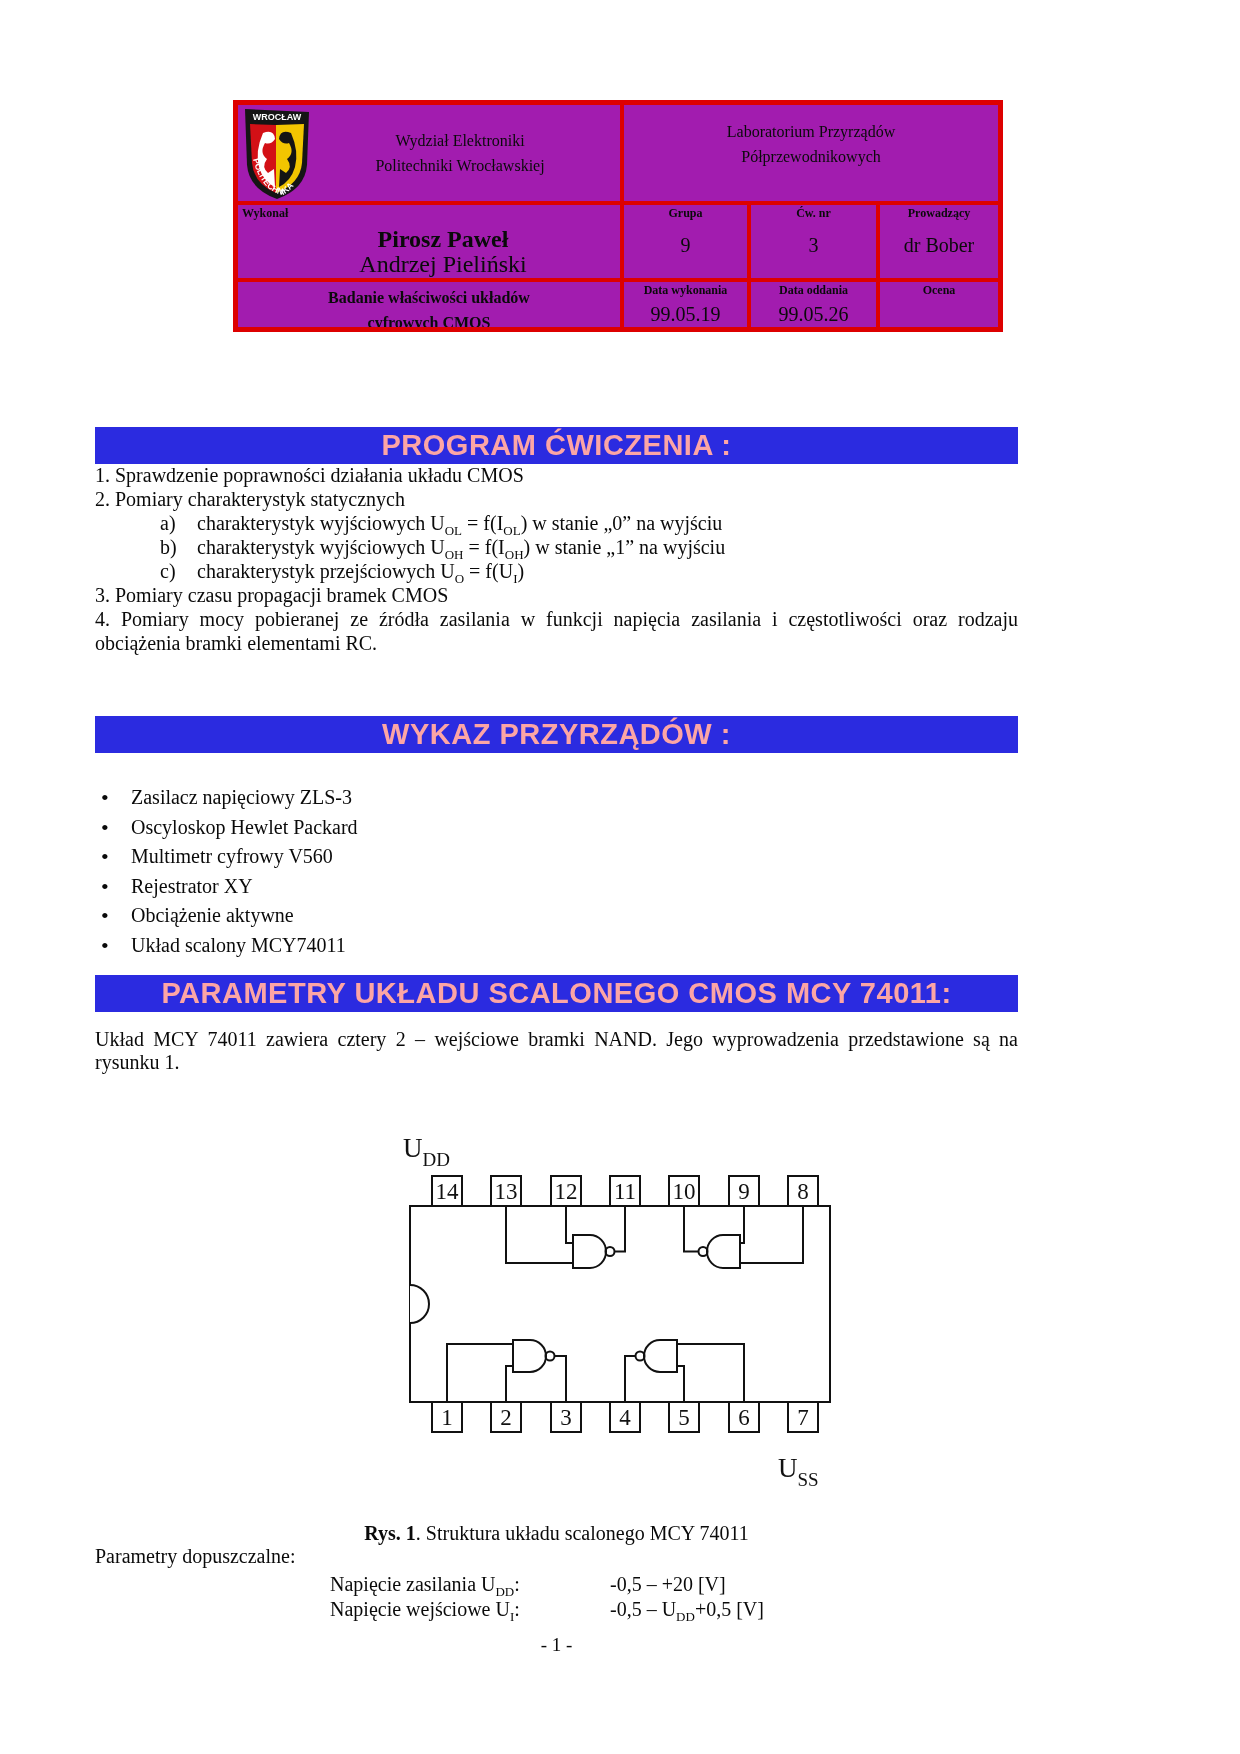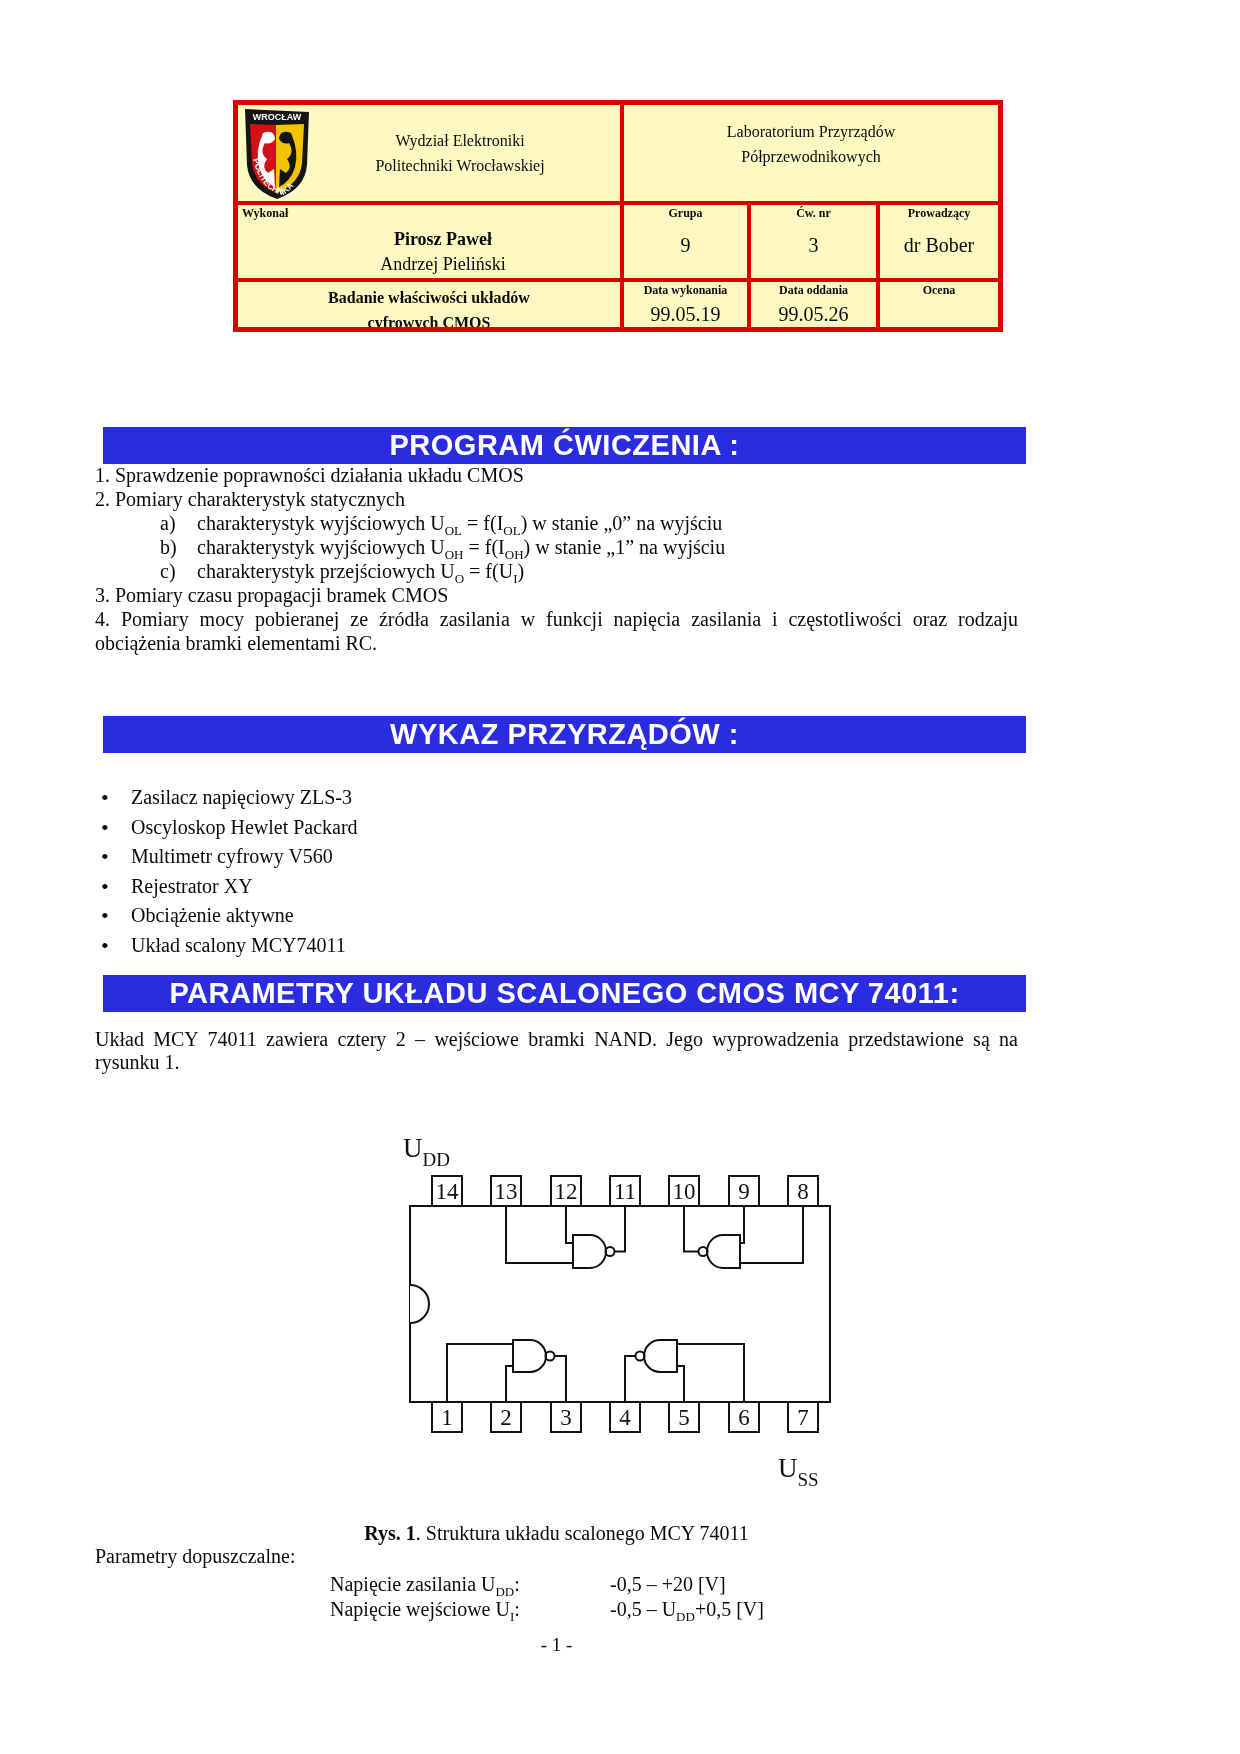--- a/index.html
+++ b/index.html
@@ -9,43 +9,43 @@
     font-family:"Liberation Serif", serif; color:#0a0a0a;
   }
   .page { position:absolute; inset:0; }
 
   
   .hdr-table {
     position:absolute; left:233px; top:100px; width:770px; height:232px;
     border:3px solid #dd0000; display:grid;
     grid-template-columns:386px 127px 129px 122px;
     grid-template-rows:100px 77px 49px;
-    background:#fef9c3;
+    background:#a21caf;
   }
   .cell { border:2px solid #dd0000; position:relative; overflow:hidden; }
   .cell-a { grid-column:1; grid-row:1; display:flex; align-items:center; justify-content:center; }
   .cell-b { grid-column:2 / span 3; grid-row:1; display:flex; flex-direction:column; align-items:center; justify-content:center; }
   .cell-names { grid-column:1; grid-row:2; }
   .cell-title { grid-column:1; grid-row:3; text-align:center; padding-top:3px; }
   .hdr-big { font-size:16px; line-height:25px; text-align:center; }
   .hdr-bold { font-weight:bold; }
   .mini-label { font-size:12px; font-weight:bold; line-height:13px; }
   .lab-col { display:flex; flex-direction:column; align-items:center; padding-top:2px; }
   .lab-col .val { font-size:20px; margin-top:14px; }
   .cell-names .mini-label { position:absolute; left:4px; top:2px; }
-  .names-center { position:absolute; left:0; right:0; top:22px; text-align:center; font-size:18px; line-height:25px;padding-left:28px; }
+  .names-center { position:absolute; left:0; right:0; top:22px; text-align:center; font-size:24px; line-height:25px;padding-left:28px; }
   .logo-wrap { position:absolute; left:3px; top:2px; width:72px; height:94px; }
   .hdr-text-a { width:100%; text-align:center; }
 
   
   .banner {
     position:absolute; left:95px; width:923px; height:37px;
     display:flex; align-items:center; justify-content:center;
-    color:#ffffff; font-family:"Liberation Sans", sans-serif;
-    font-weight:bold; font-size:29px; letter-spacing:0.5px;margin-left:8px;
+    color:#fca5a5; font-family:"Liberation Sans", sans-serif;
+    font-weight:bold; font-size:29px; letter-spacing:0.5px;
   }
 
   
   .prog { position:absolute; left:95px; width:923px; font-size:20px; line-height:24px; }
   .prog-row { white-space:nowrap; }
   .sub-row { padding-left:65px; }
   .sub-lab { display:inline-block; width:37px; }
   sub { font-size:13px; line-height:0; }
   .just { text-align:justify; }
 

